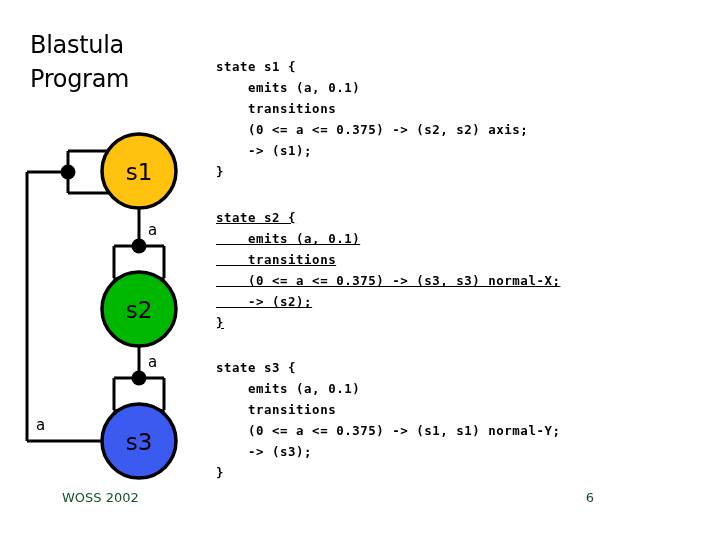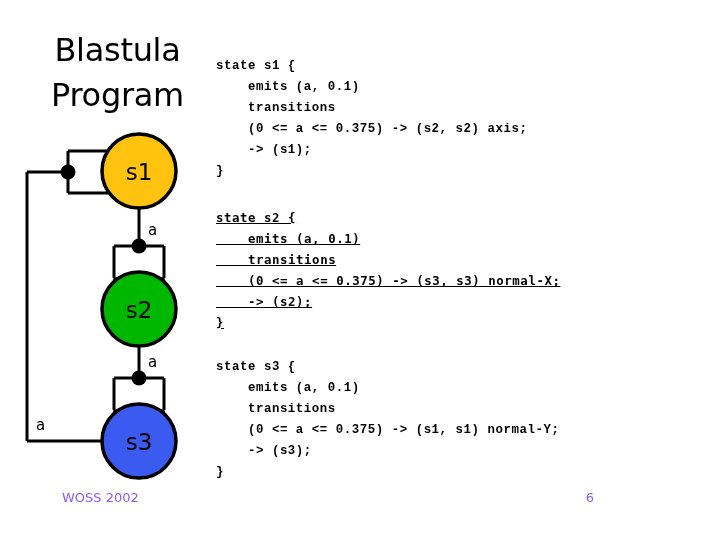--- a/index.html
+++ b/index.html
@@ -18,25 +18,24 @@
     color: #000000;
   }
 
   
   #slide-title {
     position: absolute;
     left: 30px;
     top: 28px;
     width: 175px;
     font-family: "DejaVu Sans", sans-serif;
-    font-size: 32px;
+    font-size: 24px;
     line-height: 1.42;
     letter-spacing: -0.3px;
     color: #000000;
-    text-align: center;
     white-space: pre-line;
   }
 
   
   #diagram {
     position: absolute;
     left: 0px;
     top: 120px;
     width: 210px;
     height: 370px;
@@ -63,34 +62,34 @@
     position: absolute;
     left: 216px;
     font-family: "DejaVu Sans Mono", "Liberation Mono", monospace;
     font-size: 12.4px;
     font-weight: bold;
     line-height: 21px;
     letter-spacing: 0.55px;
     color: #000000;
     white-space: pre;
   }
-  #code-block-s1 { top: 44px; font-family: Liberation Mono, monospace; }
+  #code-block-s1 { top: 44px; }
   #code-block-s2 { top: 195px; text-decoration: underline; }
-  #code-block-s3 { top: 345px; font-family: Liberation Mono, monospace; }
+  #code-block-s3 { top: 345px; }
 
   
   #footer {
     position: absolute;
     left: 0;
     top: 490px;
     width: 656px;
     height: 24px;
     font-family: "DejaVu Sans", sans-serif;
     font-size: 13px;
-    color: #8b5cf6;
+    color: #14532d;
   }
   #footer-left {
     position: absolute;
     left: 62px;
     top: 0;
   }
   #footer-center {
     position: absolute;
     left: 0;
     top: 0;

